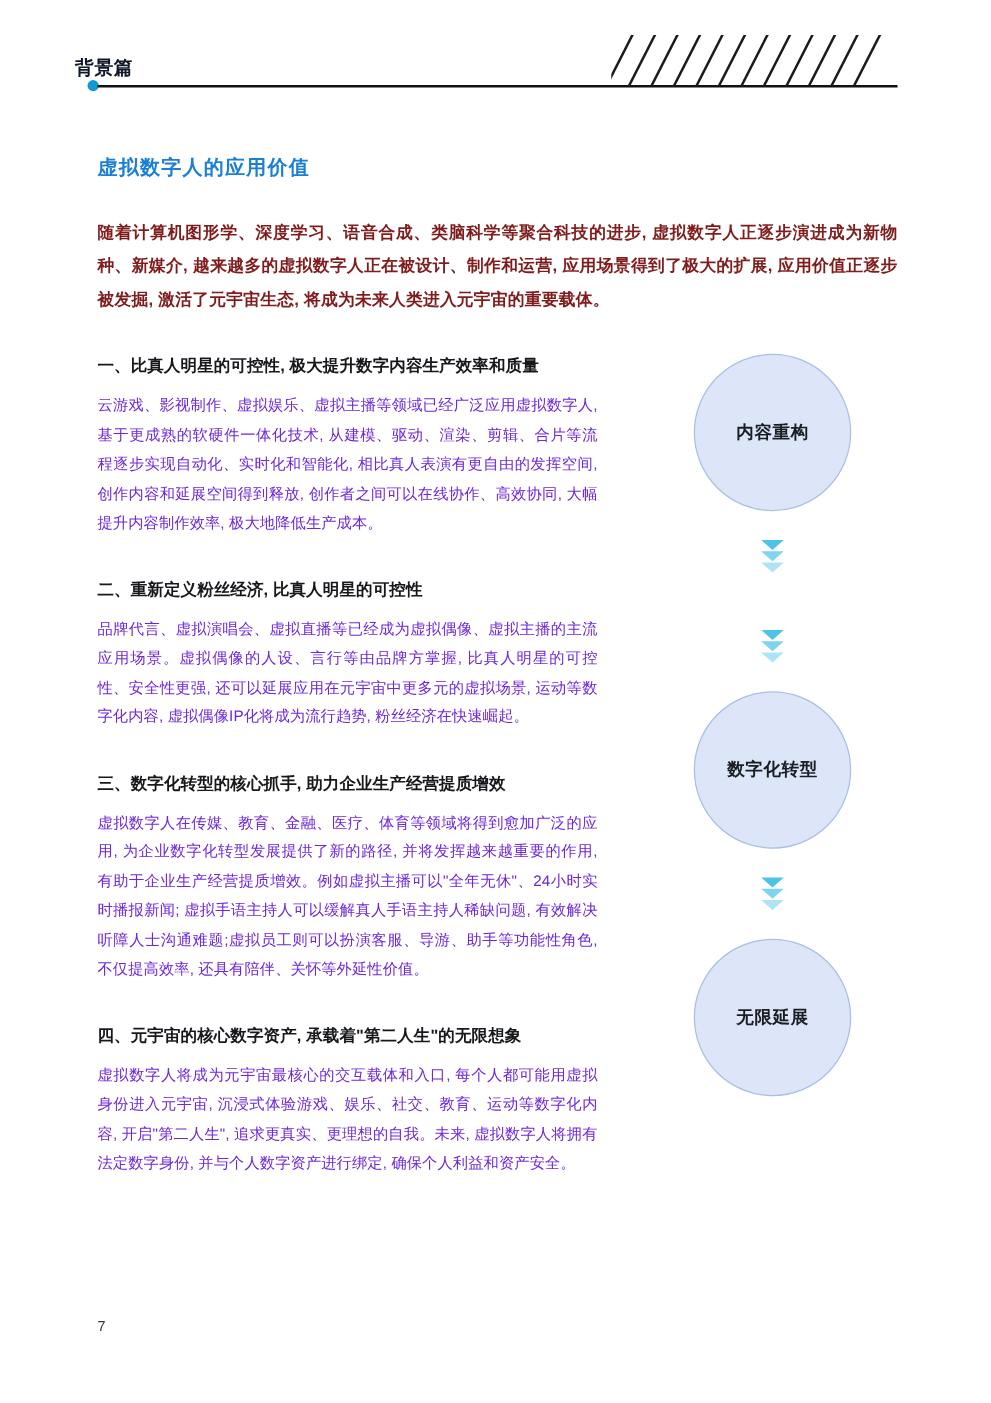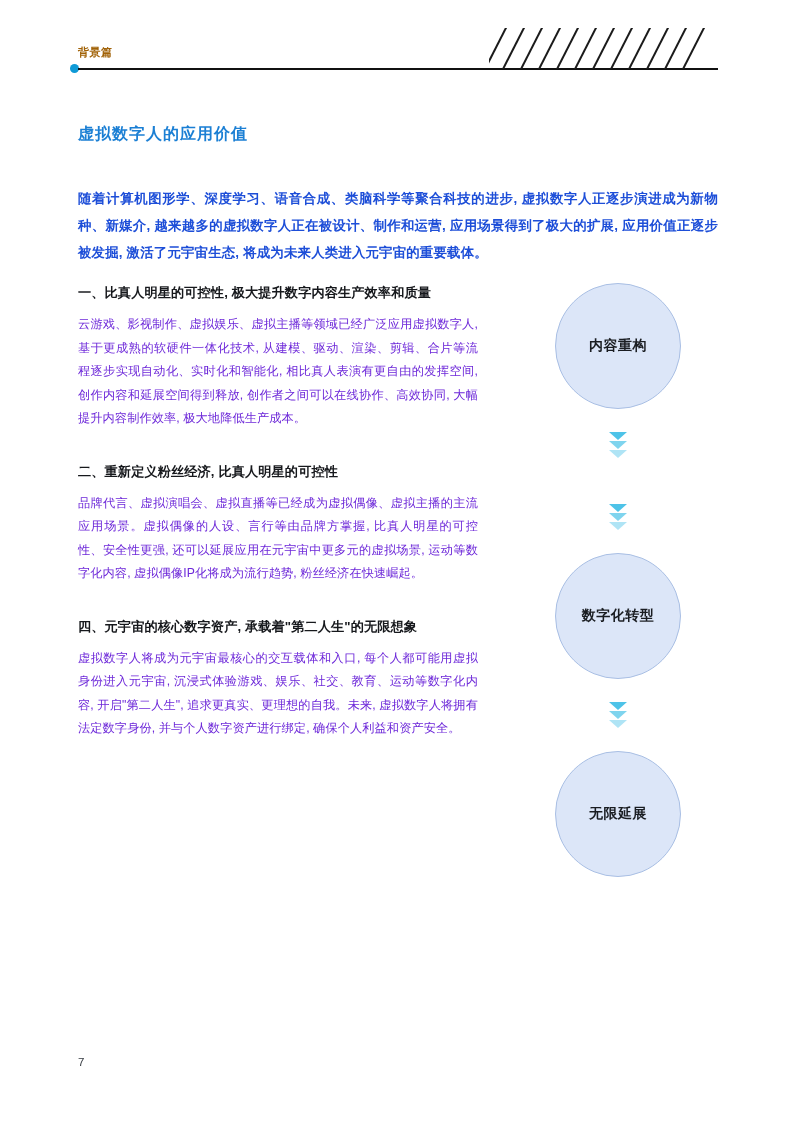--- a/index.html
+++ b/index.html
@@ -19,25 +19,25 @@
   
   .page-header {
     position: absolute;
     top: 0;
     left: 0;
     width: 793px;
     height: 86px;
   }
   .header-tag {
     position: absolute;
-    left: 78px;
+    left: 60px;
     top: 45px;
-    font-size: 11px;
-    font-weight: bold;
-    color: #a16207;
+    font-size: 15px;
+    font-weight: bold;
+    color: #0f172a;
     letter-spacing: 0.5px;
   }
   .header-rule {
     position: absolute;
     left: 78px;
     top: 68px;
     width: 640px;
     height: 1.5px;
     background: #111111;
   }
@@ -76,26 +76,26 @@
     font-size: 16px;
     font-weight: bold;
     color: #1b7fd4;
     letter-spacing: 1px;
   }
 
   
   .lead {
     position: absolute;
     left: 78px;
-    top: 172px;
+    top: 159px;
     width: 640px;
     font-size: 13.4px;
     font-weight: bold;
     line-height: 27px;
-    color: #1d4ed8;
+    color: #7f1d1d;
     text-align: justify;
     letter-spacing: 0.2px;
   }
 
   
   .content-col {
     position: absolute;
     left: 78px;
     top: 282px;
     width: 400px;
@@ -205,20 +205,24 @@
   <div class="section sec-1">
     <div class="section-heading">一、比真人明星的可控性, 极大提升数字内容生产效率和质量</div>
     <div class="section-body">云游戏、影视制作、虚拟娱乐、虚拟主播等领域已经广泛应用虚拟数字人, 基于更成熟的软硬件一体化技术, 从建模、驱动、渲染、剪辑、合片等流程逐步实现自动化、实时化和智能化, 相比真人表演有更自由的发挥空间, 创作内容和延展空间得到释放, 创作者之间可以在线协作、高效协同, 大幅提升内容制作效率, 极大地降低生产成本。</div>
   </div>
 
   <div class="section sec-2">
     <div class="section-heading">二、重新定义粉丝经济, 比真人明星的可控性</div>
     <div class="section-body">品牌代言、虚拟演唱会、虚拟直播等已经成为虚拟偶像、虚拟主播的主流应用场景。虚拟偶像的人设、言行等由品牌方掌握, 比真人明星的可控性、安全性更强, 还可以延展应用在元宇宙中更多元的虚拟场景, 运动等数字化内容, 虚拟偶像IP化将成为流行趋势, 粉丝经济在快速崛起。</div>
   </div>
 
+  <div class="section sec-3">
+    <div class="section-heading">三、数字化转型的核心抓手, 助力企业生产经营提质增效</div>
+    <div class="section-body">虚拟数字人在传媒、教育、金融、医疗、体育等领域将得到愈加广泛的应用, 为企业数字化转型发展提供了新的路径, 并将发挥越来越重要的作用, 有助于企业生产经营提质增效。例如虚拟主播可以"全年无休"、24小时实时播报新闻; 虚拟手语主持人可以缓解真人手语主持人稀缺问题, 有效解决听障人士沟通难题;虚拟员工则可以扮演客服、导游、助手等功能性角色, 不仅提高效率, 还具有陪伴、关怀等外延性价值。</div>
+  </div>
 
   <div class="section sec-4">
     <div class="section-heading">四、元宇宙的核心数字资产, 承载着"第二人生"的无限想象</div>
     <div class="section-body">虚拟数字人将成为元宇宙最核心的交互载体和入口, 每个人都可能用虚拟身份进入元宇宙, 沉浸式体验游戏、娱乐、社交、教育、运动等数字化内容, 开启"第二人生", 追求更真实、更理想的自我。未来, 虚拟数字人将拥有法定数字身份, 并与个人数字资产进行绑定, 确保个人利益和资产安全。</div>
   </div>
 
 </div>
 
 <div class="flow">
 

